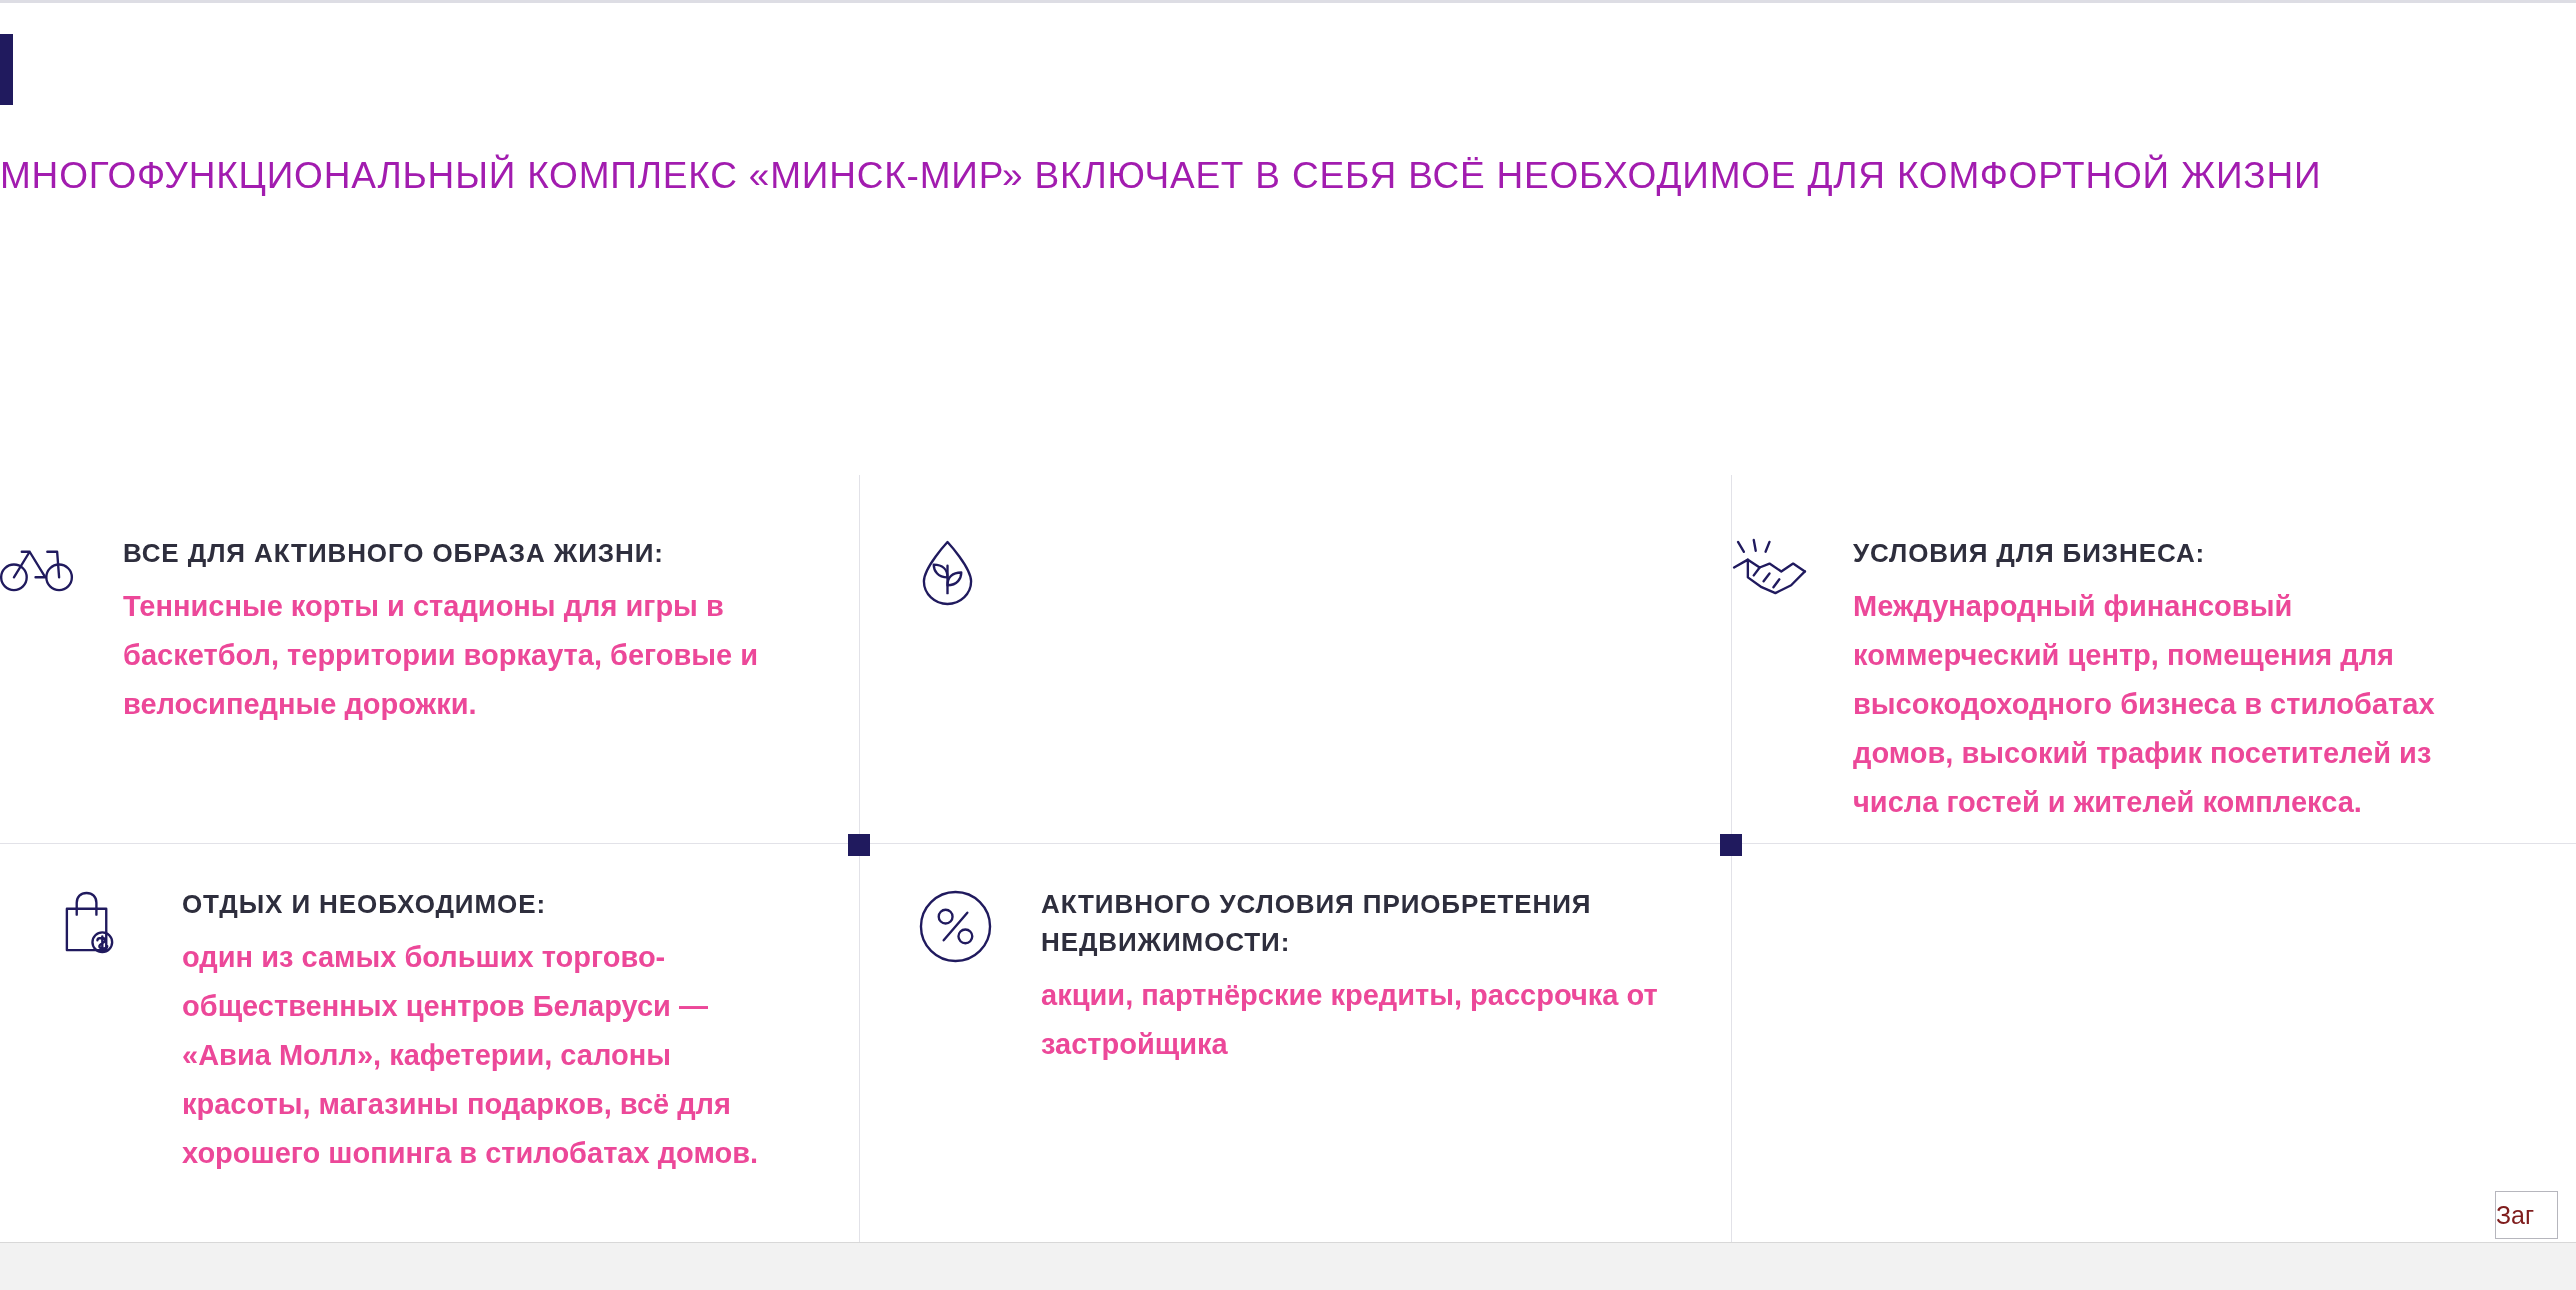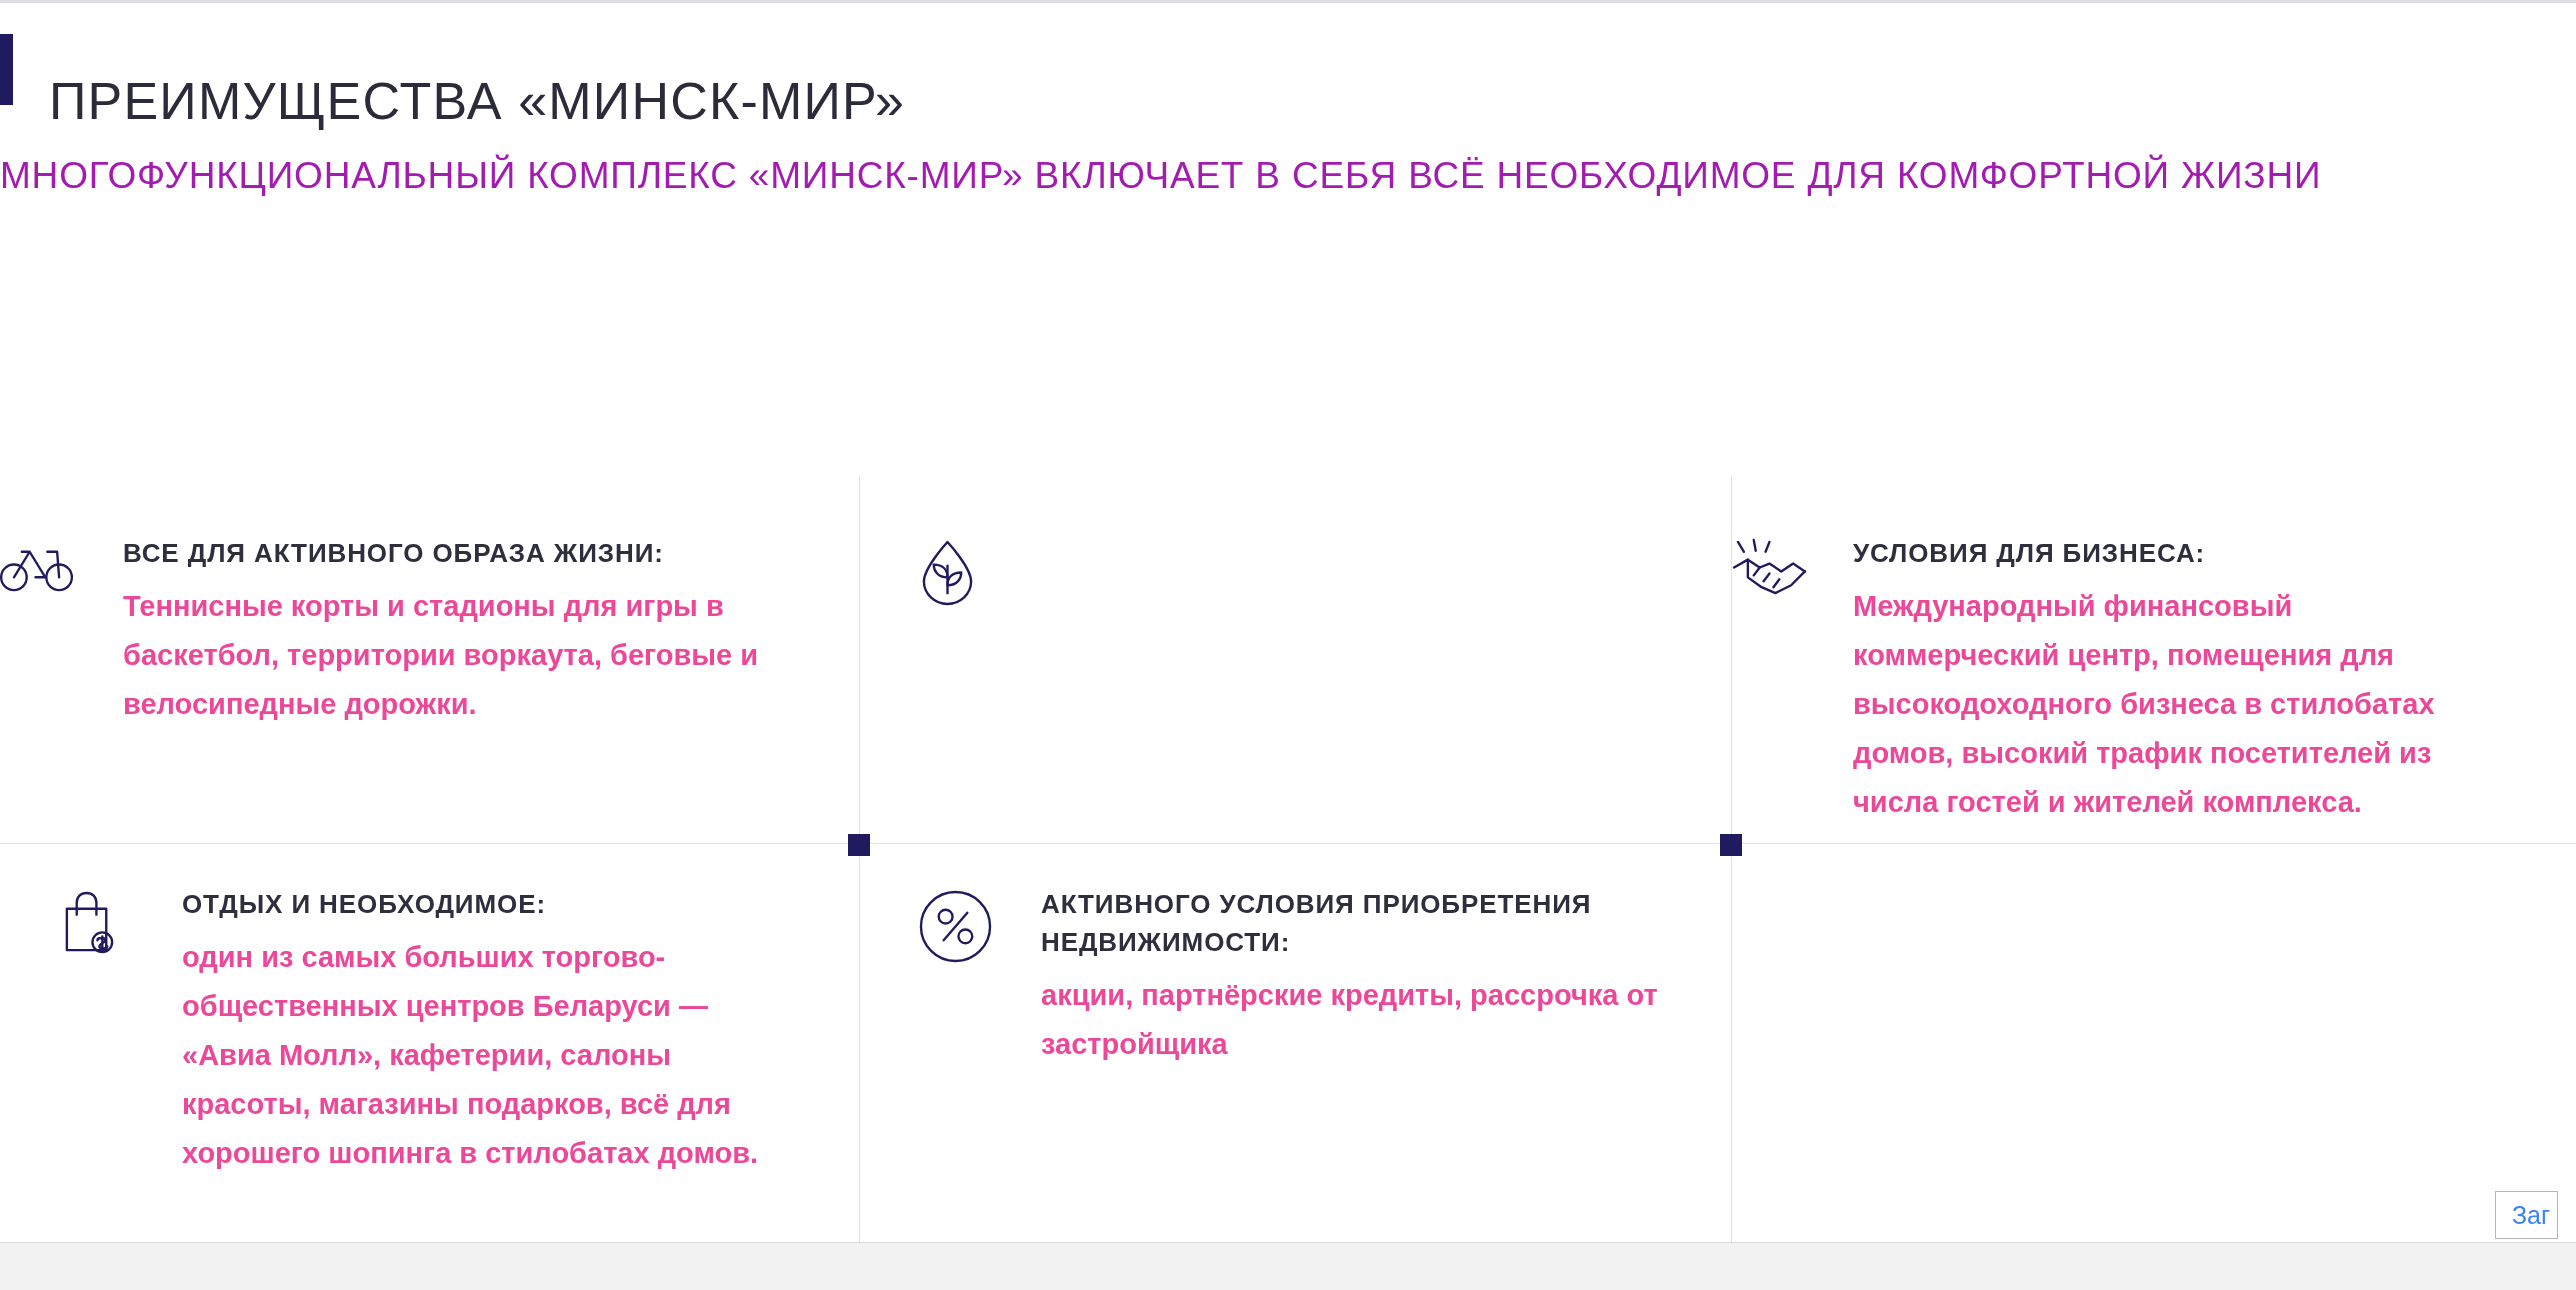--- a/index.html
+++ b/index.html
@@ -169,39 +169,38 @@
     border-top: 1px solid #d8d8d8;
   }
   .status-chip {
     position: absolute;
     right: 18px;
     bottom: 52px;
     border: 1px solid #b6b6bd;
     background: #ffffff;
     font-size: 25px;
     line-height: 30px;
-    padding: 8px 16px;
-    color: #3b82f6;
+    padding: 8px 0;
+    color: #7f1d1d;
     white-space: nowrap;
     overflow: hidden;
     width: 63px;
     box-sizing: border-box;
   }
 </style>
 </head>
 <body>
 
 <div class="page">
 
   <div class="top-rule"></div>
 
   <div class="heading-wrap">
     <div class="heading-row">
       <div class="heading-bar"></div>
-      <h1 class="heading-title">ПРЕИМУЩЕСТВА «МИНСК-МИР»</h1>
     </div>
   </div>
 
   <div class="subheading">МНОГОФУНКЦИОНАЛЬНЫЙ КОМПЛЕКС «МИНСК-МИР» ВКЛЮЧАЕТ В СЕБЯ ВСЁ НЕОБХОДИМОЕ ДЛЯ КОМФОРТНОЙ ЖИЗНИ</div>
 
   <div class="v-sep s1"></div>
   <div class="v-sep s2"></div>
   <div class="h-sep"></div>
   <div class="sq q1"></div>
   <div class="sq q2"></div>

